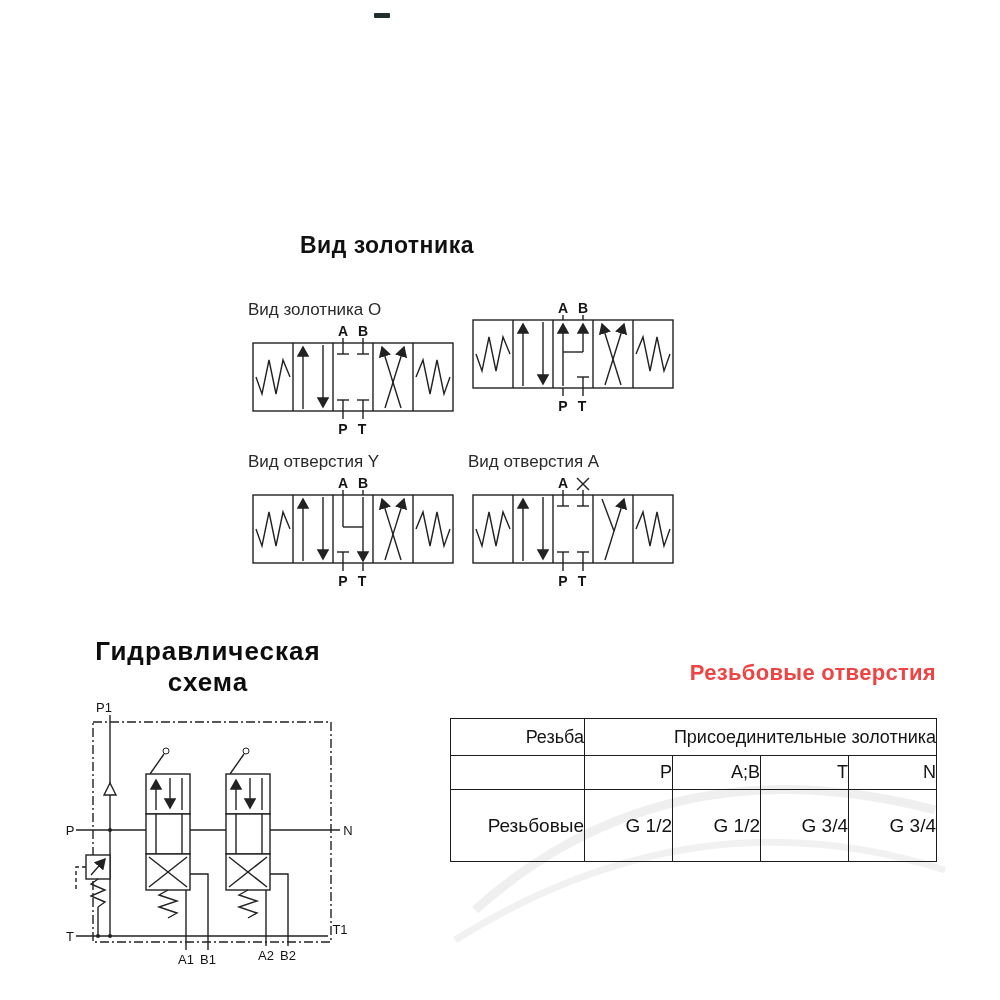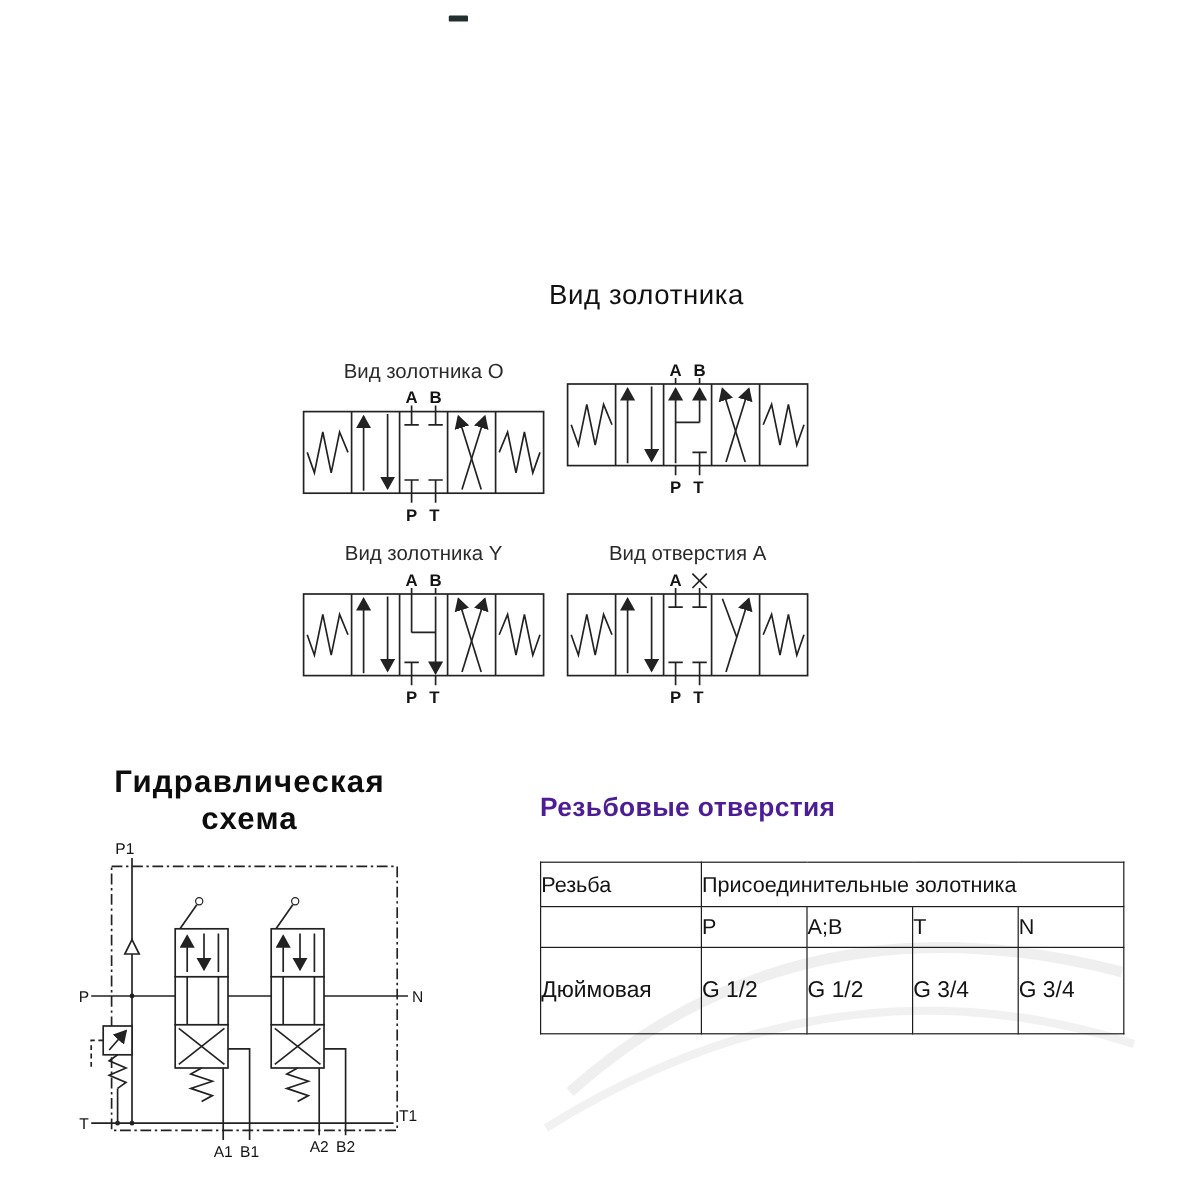--- a/index.html
+++ b/index.html
@@ -1,31 +1,31 @@
 <!DOCTYPE html>
 <html><head>
 <meta charset="utf-8">
 <style>
   *{box-sizing:border-box}
   html,body{margin:0;padding:0}
   body{width:1000px;height:1000px;position:relative;background:#ffffff;
        font-family:"Liberation Sans",sans-serif;color:#1a1a1a;overflow:hidden}
   .abs{position:absolute}
   .top-mark{position:absolute;left:374px;top:13px;width:16px;height:5px;background:#21302f;border-radius:1px}
-  .section-title{font-weight:normal;font-size:23px;text-align:right;color:#111;letter-spacing:.5px}
-  .valve{position:absolute;width:210px;text-align:center}
+  .section-title{font-weight:bold;font-size:23px;text-align:left;color:#111;letter-spacing:.5px}
+  .valve{position:absolute;width:210px;}
   .valve-label{font-size:17px;color:#2a2a2a;margin-bottom:3px;white-space:nowrap}
   svg line,svg polyline,svg rect,svg path,svg polygon{stroke:#222;stroke-width:1.4;fill:none}
   svg text{fill:#141414;stroke:none;font-family:"Liberation Sans",sans-serif}
   .pl{font-size:14px;font-weight:bold;text-anchor:middle}
   .sl{font-size:13px;text-anchor:middle}
   .scheme-title{font-size:26px;font-weight:bold;line-height:31px;text-align:center;letter-spacing:1px;color:#0d0d0d}
-  .table-title{font-size:22px;font-weight:bold;text-align:left;color:#4c1d95;letter-spacing:.3px}
+  .table-title{font-size:22px;font-weight:bold;text-align:right;color:#ef4444;letter-spacing:.3px}
   table.ttable{border-collapse:collapse;table-layout:fixed;background:transparent}
-  table.ttable td{border:1.6px solid #1c1c1c;text-align:left;vertical-align:middle;font-size:18px;color:#141414;padding:0}
+  table.ttable td{border:1.6px solid #1c1c1c;text-align:right;vertical-align:middle;font-size:18px;color:#141414;padding:0}
   tr.hr1 td{height:37px}
   tr.hr2 td{height:34px}
   tr.dr td{height:72px;font-size:19px}
   .watermark{opacity:.22;pointer-events:none}
 </style>
 </head>
 <body>
 
 <div class="top-mark"></div>
 
@@ -97,21 +97,21 @@
     <line x1="95" y1="15" x2="95" y2="20"></line>
       <line x1="115" y1="15" x2="115" y2="20"></line>
     <line x1="95" y1="88" x2="95" y2="96"></line>
       <line x1="115" y1="88" x2="115" y2="96"></line>
     <text class="pl" x="95" y="111">P</text>
     <text class="pl" x="114" y="111">T</text>
   </svg>
 </div>
 
 <div class="valve" style="left:248px;top:452px">
-  <div class="valve-label">Вид золотника Y</div>
+  <div class="valve-label">Вид отверстия Y</div>
   <svg width="210" height="118" viewBox="0 0 210 118">
     <defs>
         <marker id="ahY" markerWidth="9" markerHeight="9" refX="7" refY="4.5" orient="auto">
           <path d="M0,0 L8,4.5 L0,9 Z" style="fill:#222;stroke:none"></path>
         </marker>
       </defs>
     <text class="pl" x="95" y="13">A</text>
     <text class="pl" x="115" y="13">B</text>
     <rect x="5" y="20" width="200" height="68" stroke-width="1.6"></rect>
     <line x1="45" y1="20" x2="45" y2="88"></line>
@@ -282,20 +282,20 @@
       <td colspan="4">Присоединительные золотника</td>
     </tr>
     <tr class="hr2">
       <td></td>
       <td>P</td>
       <td>A;B</td>
       <td>T</td>
       <td>N</td>
     </tr>
     <tr class="dr">
-      <td>Дюймовая</td>
+      <td>Резьбовые</td>
       <td>G 1/2</td>
       <td>G 1/2</td>
       <td>G 3/4</td>
       <td>G 3/4</td>
     </tr>
   </tbody>
 </table>
 
 </body></html>

